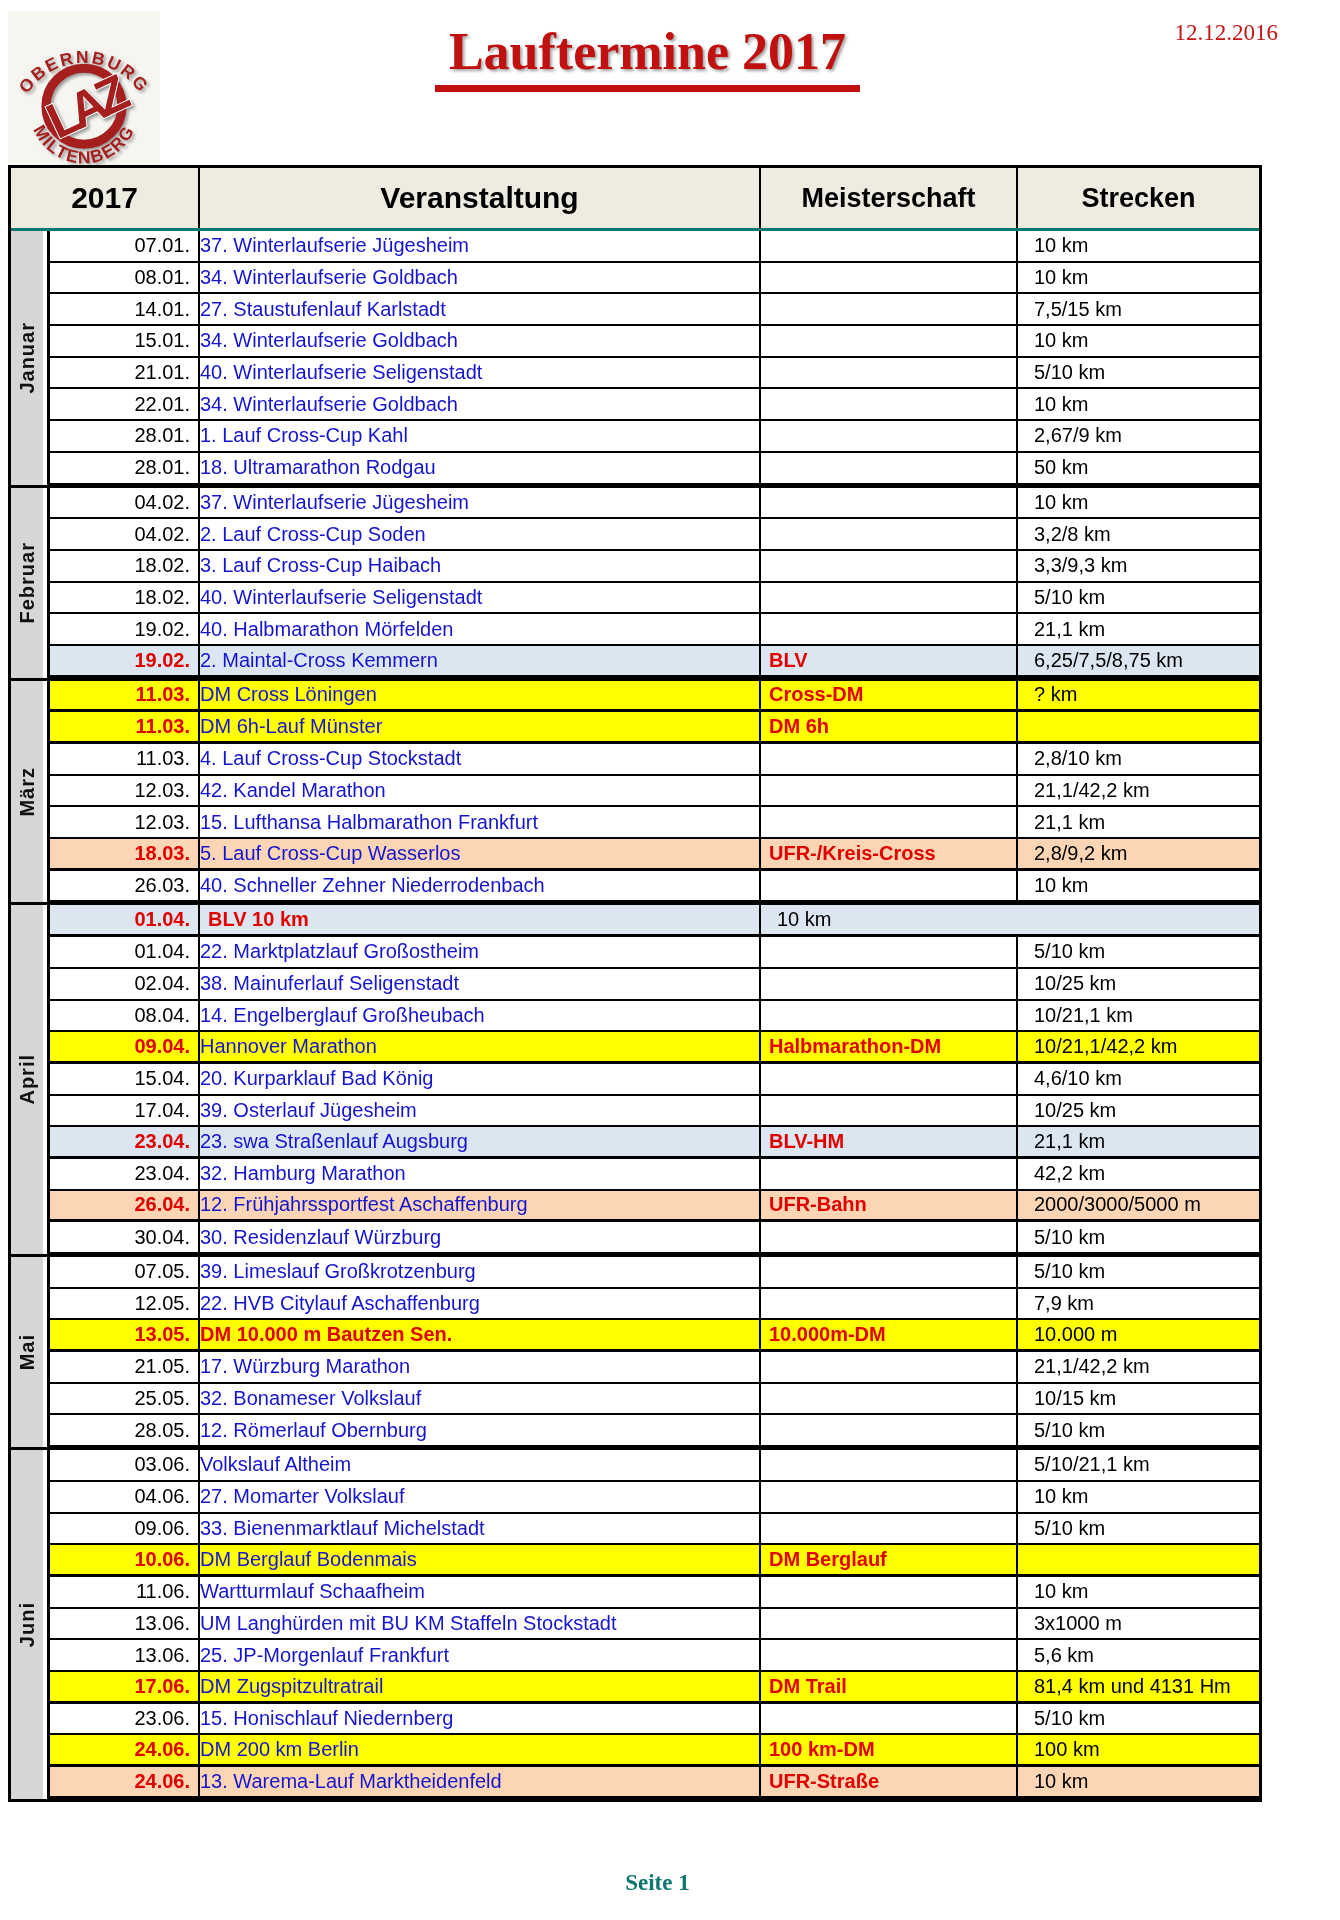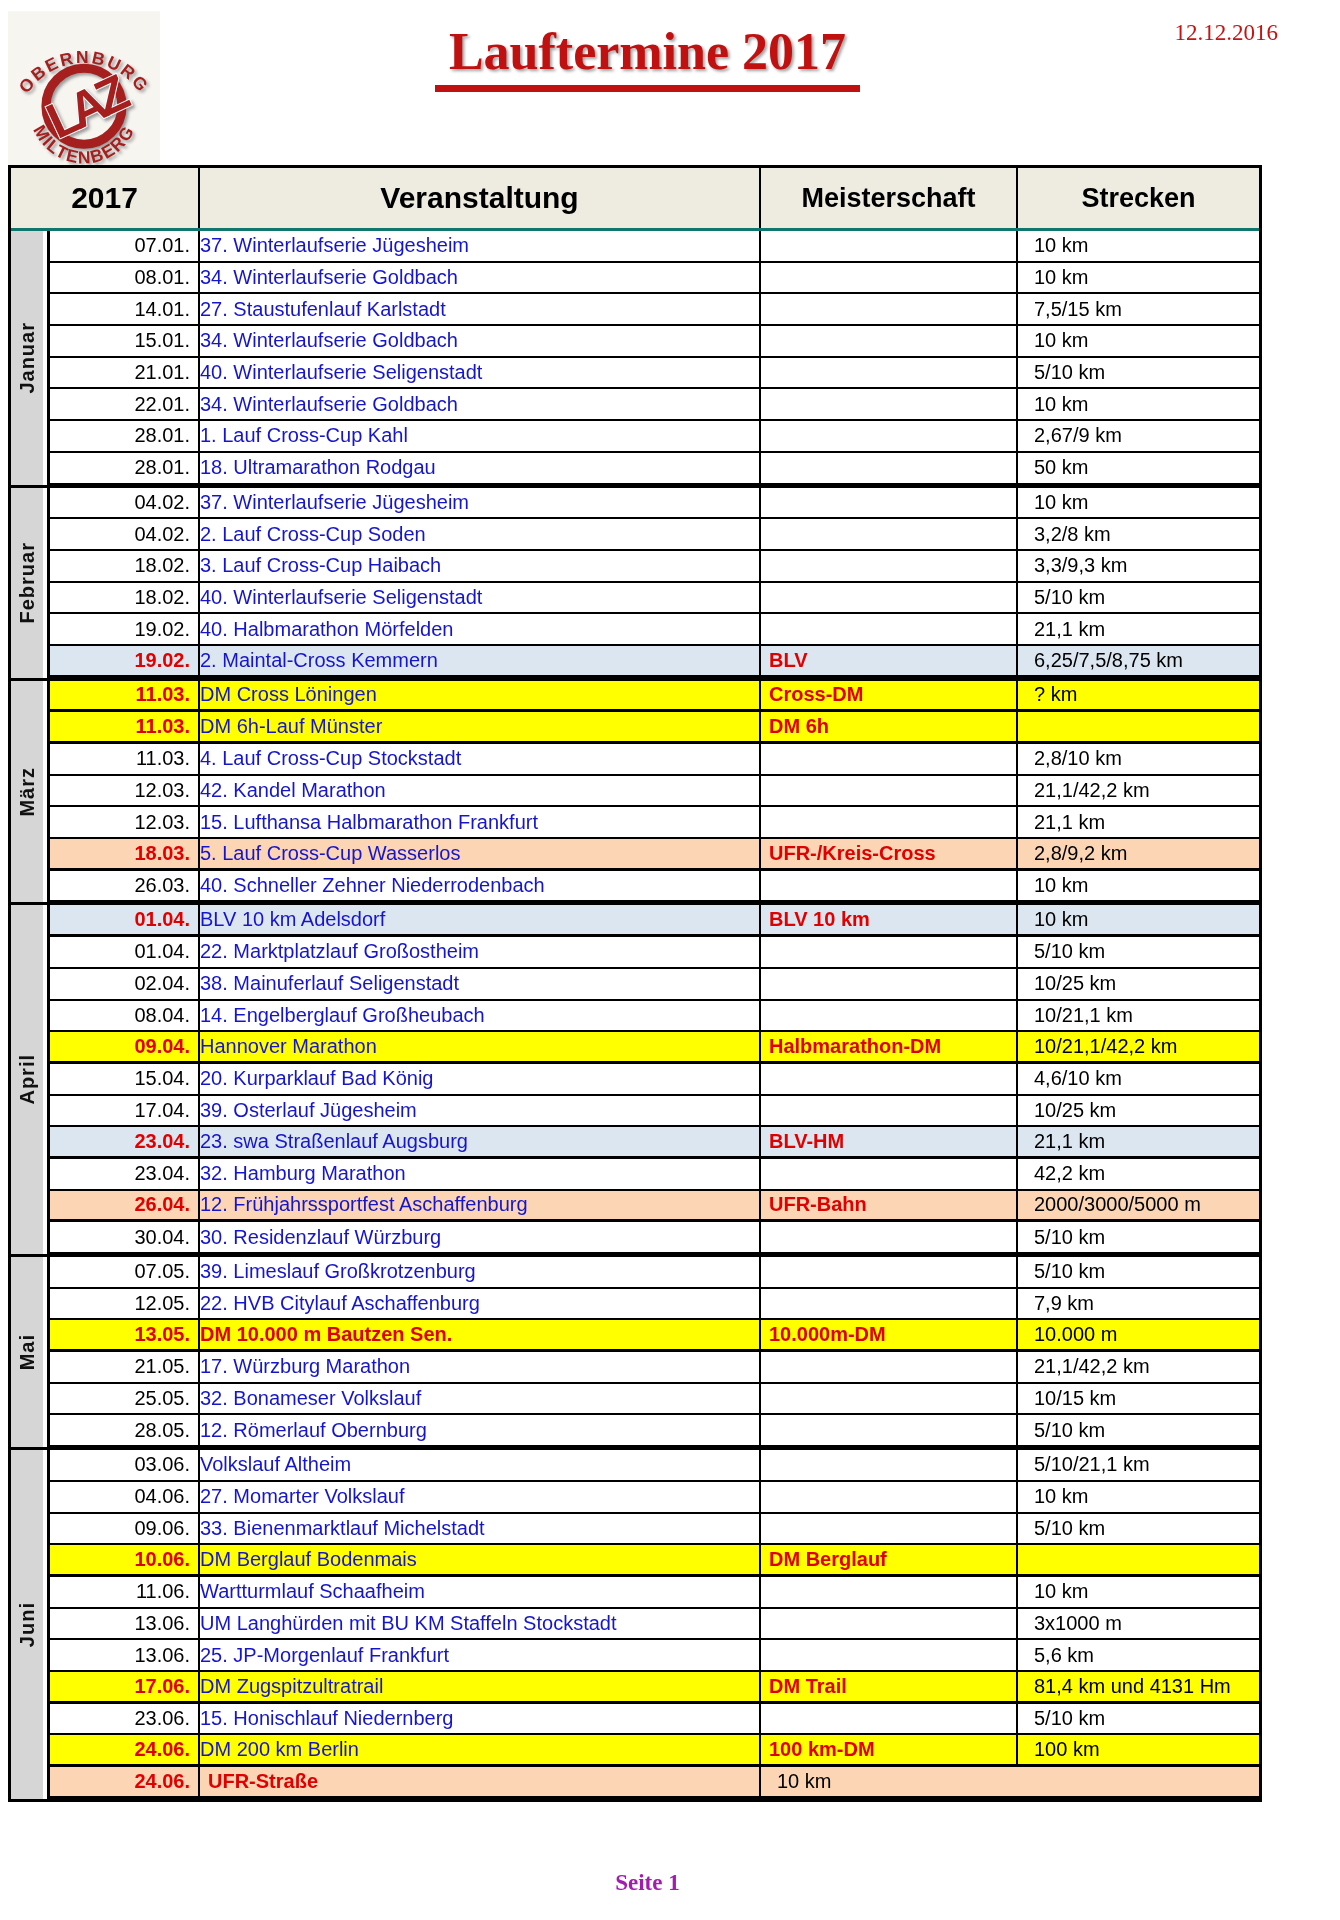--- a/index.html
+++ b/index.html
@@ -64,22 +64,22 @@
   }
   .cell:last-child { border-right:none; }
   .cell.date  { justify-content:flex-end; padding-right:8px; color:#000; }
   .cell.event { color:#1515ce; }
   .cell.champ { padding-left:8px; color:#e00000; font-weight:bold; }
   .cell.dist  { padding-left:16px; color:#000; }
   .row.hl .cell.date { color:#e00000; font-weight:bold; }
   .cell.event.red-event { color:#e00000; font-weight:bold; }
   
   .footer {
-    position:absolute; top:1870px; left:0; width:1295px; text-align:center;
-    font-family:"Liberation Serif", serif; font-weight:bold; font-size:23px; color:#a21caf;
+    position:absolute; top:1870px; left:10px; width:1295px; text-align:center;
+    font-family:"Liberation Serif", serif; font-weight:bold; font-size:23px; color:#0f766e;
   }
 </style>
 </head>
 <body>
 
 <div class="page">
 
   <div class="logo-wrap">
     <svg viewBox="0 0 200 210">
       <rect x="0" y="0" width="200" height="210" fill="#f7f5f0"></rect>
@@ -261,21 +261,20 @@
             </div>
           </div>
         </div>
         <div class="month-section">
           <div class="month-cell">
             <span class="month-label">April</span>
           </div>
           <div class="rows">
             <div class="row hl hl-blue">
               <div class="cell date">01.04.</div>
-              <div class="cell event">BLV 10 km Adelsdorf</div>
               <div class="cell champ">BLV 10 km</div>
               <div class="cell dist">10 km</div>
             </div>
             <div class="row">
               <div class="cell date">01.04.</div>
               <div class="cell event">22. Marktplatzlauf Großostheim</div>
               <div class="cell champ"></div>
               <div class="cell dist">5/10 km</div>
             </div>
             <div class="row">
@@ -437,20 +436,21 @@
               <div class="cell dist">5/10 km</div>
             </div>
             <div class="row hl hl-yellow">
               <div class="cell date">24.06.</div>
               <div class="cell event">DM 200 km Berlin</div>
               <div class="cell champ">100 km-DM</div>
               <div class="cell dist">100 km</div>
             </div>
             <div class="row hl hl-orange">
               <div class="cell date">24.06.</div>
+              <div class="cell event">13. Warema-Lauf Marktheidenfeld</div>
               <div class="cell champ">UFR-Straße</div>
               <div class="cell dist">10 km</div>
             </div>
           </div>
         </div>
       </div>
   </div>
 
   <div class="footer">Seite 1</div>
 

